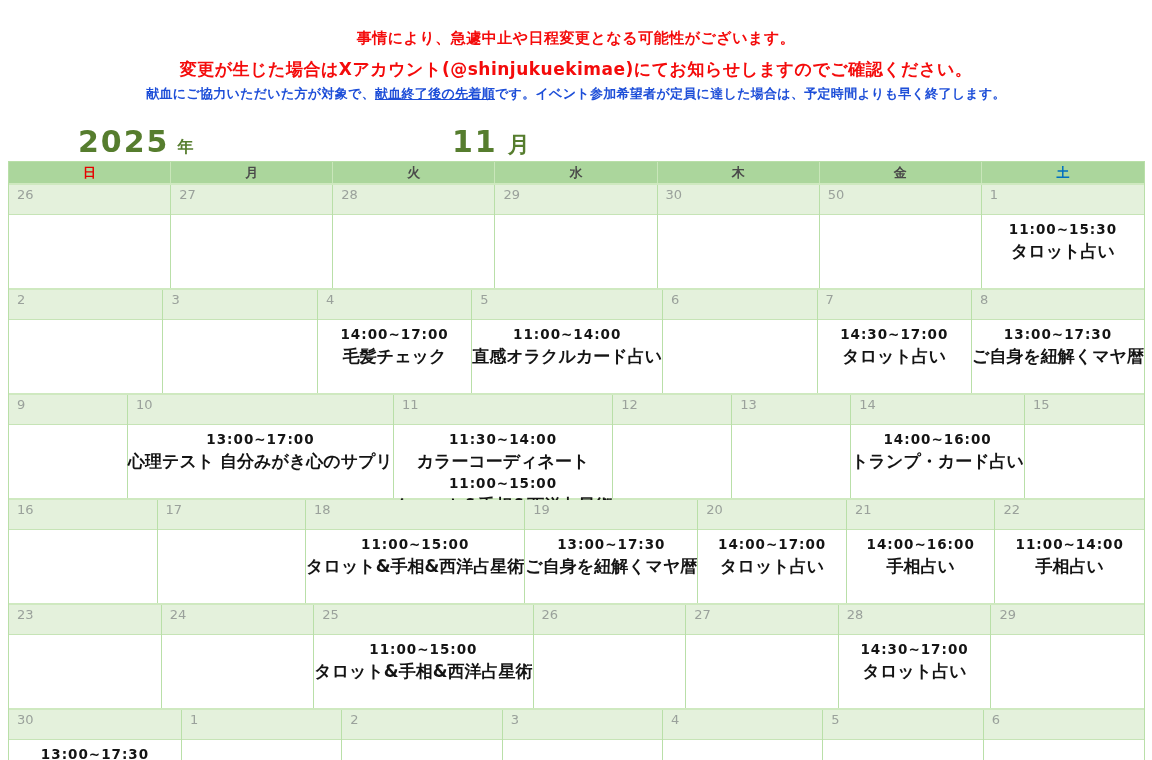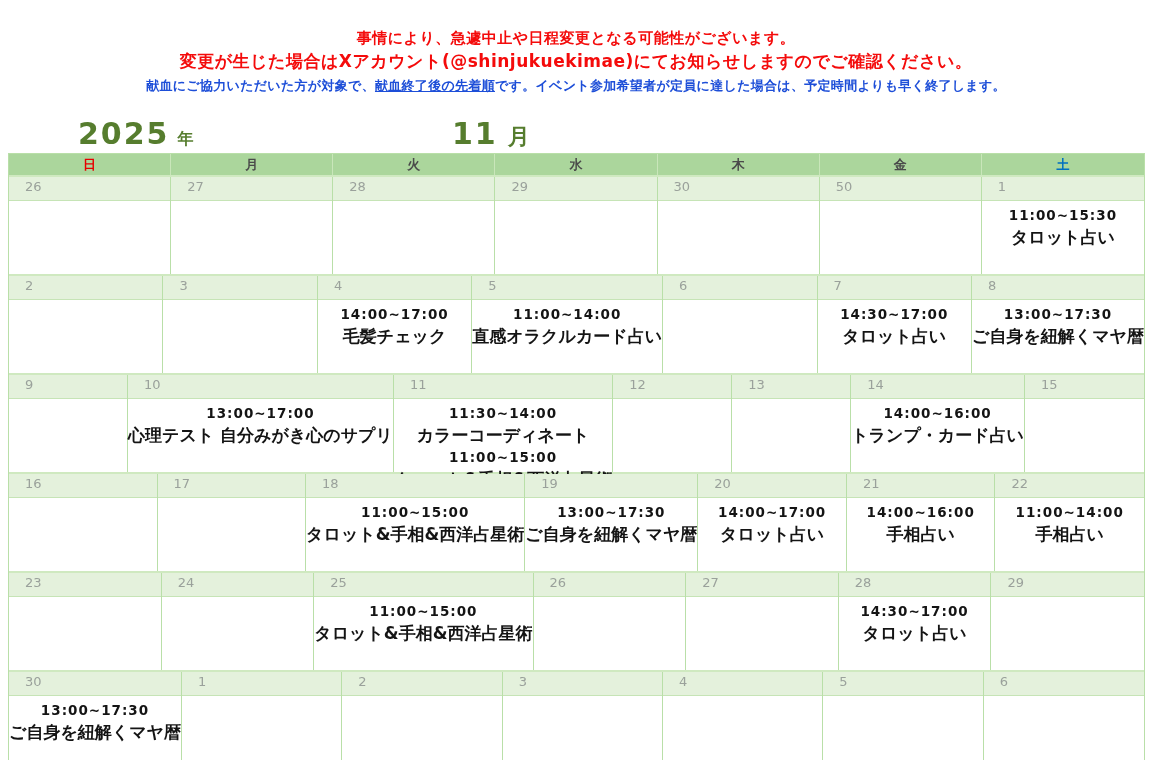--- a/index.html
+++ b/index.html
@@ -1,40 +1,40 @@
 <!DOCTYPE html>
 <html><head>
 <meta charset="utf-8">
 <style>
   * { margin:0; padding:0; box-sizing:border-box; }
   html,body { width:1152px; height:760px; background:#ffffff; overflow:hidden; }
   body { font-family:"DejaVu Sans", sans-serif; }
 
   .notice { padding-top:28px; text-align:center; }
   .notice-line1 { color:#f40b0b; font-weight:bold; font-size:15px; line-height:20px; letter-spacing:0.5px; }
-  .notice-line2 { color:#f40b0b; font-weight:bold; font-size:17px; line-height:22px; margin-top:2px; letter-spacing:0.5px; }
+  .notice-line2 { color:#f40b0b; font-weight:bold; font-size:17px; line-height:22px; margin-top:10px; letter-spacing:0.5px; }
   .notice-line3 { color:#1d4ed8; font-weight:bold; font-size:13px; line-height:18px; margin-top:5px; letter-spacing:0.3px; }
   .notice-line3 .ul { text-decoration:underline; }
 
   .title-row { position:relative; height:34px; margin-top:21px; }
   .title-year { position:absolute; left:78px; top:0; color:#567d2e; font-weight:bold; }
   .title-month { position:absolute; left:452px; top:0; color:#567d2e; font-weight:bold; }
   .num-big { font-size:30px; letter-spacing:2px; }
   .suffix { font-size:16px; margin-left:8px; }
   .month-suffix { font-size:22px; margin-left:10px; }
 
   .calendar { margin:3px 7px 0 8px; border:1px solid #b9dfa8; }
   .weekday-row { display:grid; grid-template-columns:repeat(7,1fr); background:#abd69c; height:21px; }
   .wd { text-align:center; font-size:13px; font-weight:bold; line-height:21px; color:#4a4a4a; border-right:1px solid #c9e6ba; }
   .wd:last-child { border-right:none; }
 
   .week-row { display:grid; grid-template-columns:repeat(7,1fr); border-top:2px solid #cfe9c0; }
   .day-cell { border-right:1px solid #b9dfa8; }
   .day-cell:last-child { border-right:none; }
-  .day-num { height:24px; background:#e4f1dc; border-bottom:1px solid #c6e4b6; color:#9aa19b; font-size:13px; line-height:20px; padding-left:16px; }
+  .day-num { height:30px; background:#e4f1dc; border-bottom:1px solid #c6e4b6; color:#9aa19b; font-size:13px; line-height:20px; padding-left:8px; }
   .day-body { height:73px; background:#ffffff; padding-top:3px; overflow:visible; }
   .ev-time { text-align:center; font-weight:bold; font-size:13.5px; line-height:22px; color:#141414; letter-spacing:1px; white-space:nowrap; }
   .ev-title { text-align:center; font-weight:bold; font-size:17px; line-height:22px; color:#141414; white-space:nowrap; }
 </style>
 </head>
 <body>
 
 <div class="notice">
   <div class="notice-line1">事情により、急遽中止や日程変更となる可能性がございます。</div>
   <div class="notice-line2">変更が生じた場合はXアカウント(@shinjukuekimae)にてお知らせしますのでご確認ください。</div>

